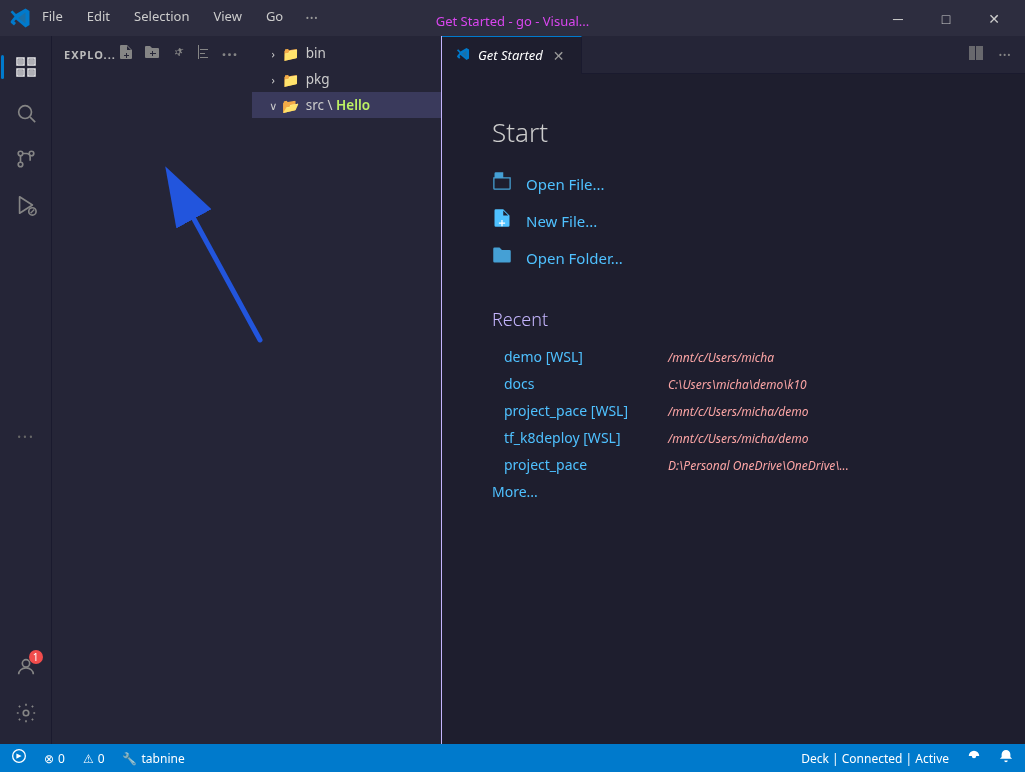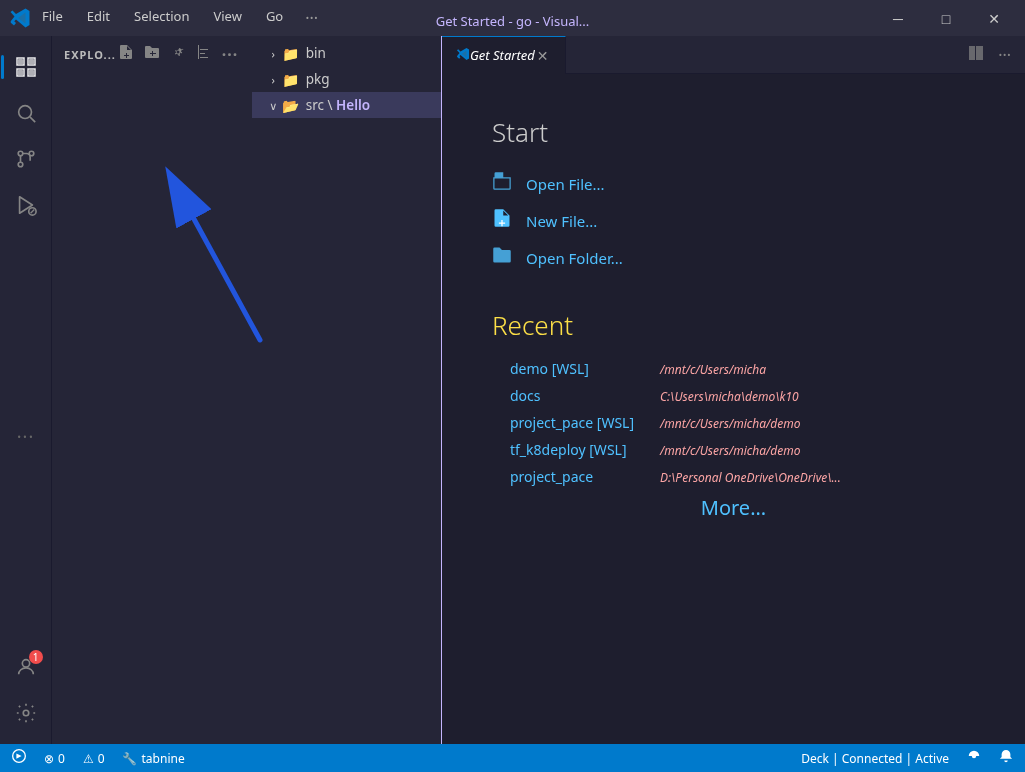--- a/index.html
+++ b/index.html
@@ -39,21 +39,21 @@
       cursor: pointer;
       border-radius: 4px;
     }
     .titlebar-dots {
       font-size: 16px;
       color: #999;
       padding: 4px 8px;
     }
     .titlebar-title {
       font-size: 13px;
-      color: #c4b5fd;
+      color: #d946ef;
       position: absolute;
       left: 50%;
       transform: translateX(-50%);
       margin-top: 6px;
     }
     .titlebar-controls {
       display: flex;
       gap: 2px;
       margin-left: auto;
     }
@@ -174,21 +174,21 @@
       font-size: 11px;
       color: #cccccc;
       display: inline-flex; align-items: center; justify-content: center;
     }
     .tree-icon {
       margin-right: 6px;
       font-size: 14px;
     }
     .folder-icon { color: #dcb67a; }
     .src-text { color: #cccccc; }
-    .hello-text { color: #c4b5fd; font-weight: 600; }
+    .hello-text { color: #bef264; font-weight: 600; }
 
     
     .editor-area {
       flex: 1;
       background: #1e1e2e;
       display: flex;
       flex-direction: column;
     }
 
     
@@ -199,20 +199,21 @@
       height: 38px;
       border-bottom: 1px solid #1a1a2e;
     }
     .tab {
       display: flex;
       align-items: center;
       padding: 0 14px;
       height: 38px;
       font-size: 13px;
       cursor: pointer;
+      gap: 8px;
       border-right: 1px solid #1a1a2e;
     }
     .tab.active {
       background: #1e1e2e;
       color: #ffffff;
       border-top: 1px solid #007acc;
     }
     .tab-close {
       font-size: 14px;
       color: #999;
@@ -257,49 +258,48 @@
     }
     .action-icon {
       color: #4fc1ff;
       font-size: 20px;
     }
     .action-label {
       color: #4fc1ff;
       font-size: 15px;
     }
     .recent-section-title {
-      font-size: 26px;
+      font-size: 18px;
       font-weight: 300;
-      color: #fde047;
+      color: #c4b5fd;
       margin-top: 36px;
       margin-bottom: 16px;
     }
     .recent-item {
       display: flex;
       align-items: baseline;
-      gap: 0;
-      margin: 8px 18px;
+      gap: 14px;
+      margin: 8px 12px;
       cursor: pointer;
     }
     .recent-name {
       color: #4fc1ff;
       font-size: 14px;
       min-width: 150px;
     }
     .recent-path {
       color: #fca5a5;
       font-size: 12px;
       font-style: italic;
     }
     .more-link {
       color: #4fc1ff;
-      font-size: 20px;
+      font-size: 14px;
       margin-top: 4px;
       cursor: pointer;
-      text-align: center;
     }
 
     
     .statusbar {
       height: 28px;
       background: #007acc;
       display: flex;
       align-items: center;
       padding: 0 8px;
       font-size: 12px;

